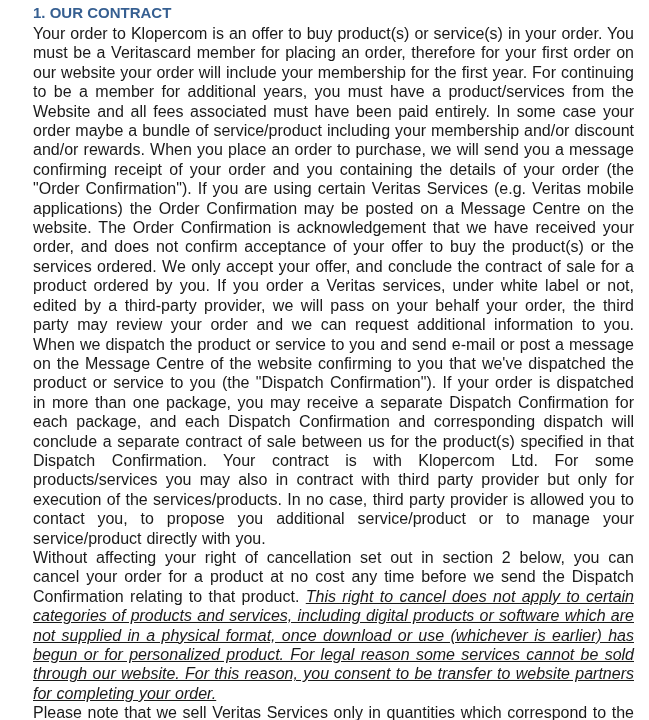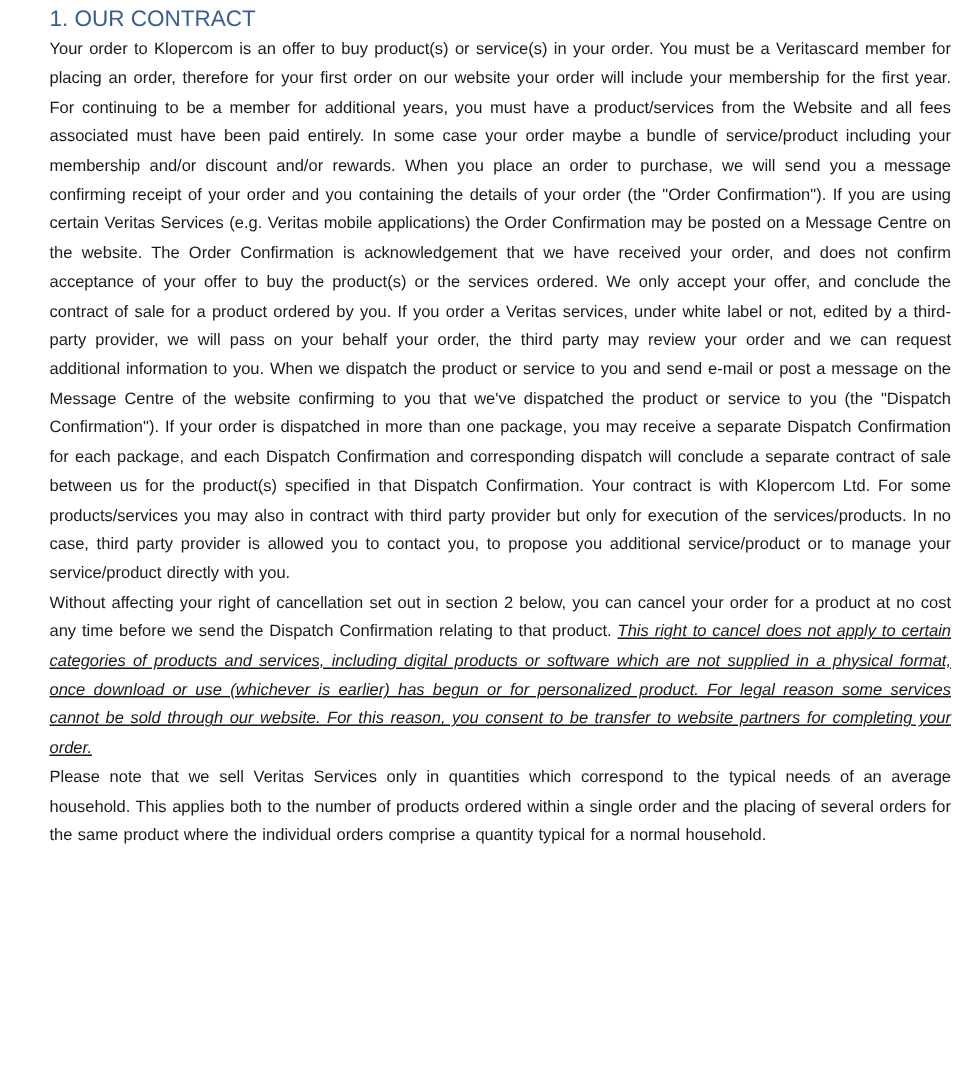--- a/index.html
+++ b/index.html
@@ -18,26 +18,26 @@
     height: 720px;
     background: var(--bg);
     padding: 3px 15px 0 33px;
     overflow: hidden;
     font-family: "Liberation Sans", sans-serif;
   }
   .doc-heading {
     margin: 0 0 2px 0;
     font-size: 15px;
     line-height: 19px;
-    font-weight: normal;
+    font-weight: bold;
     color: var(--heading);
   }
   .doc-paragraph {
     margin: 0;
-    font-size: 11px;
+    font-size: 16px;
     line-height: 19.4px;
     text-align: justify;
     color: var(--text);
     word-spacing: 0.5px;
   }
   .underlined {
     text-decoration: underline;
     font-style: italic;
   }
 </style>

